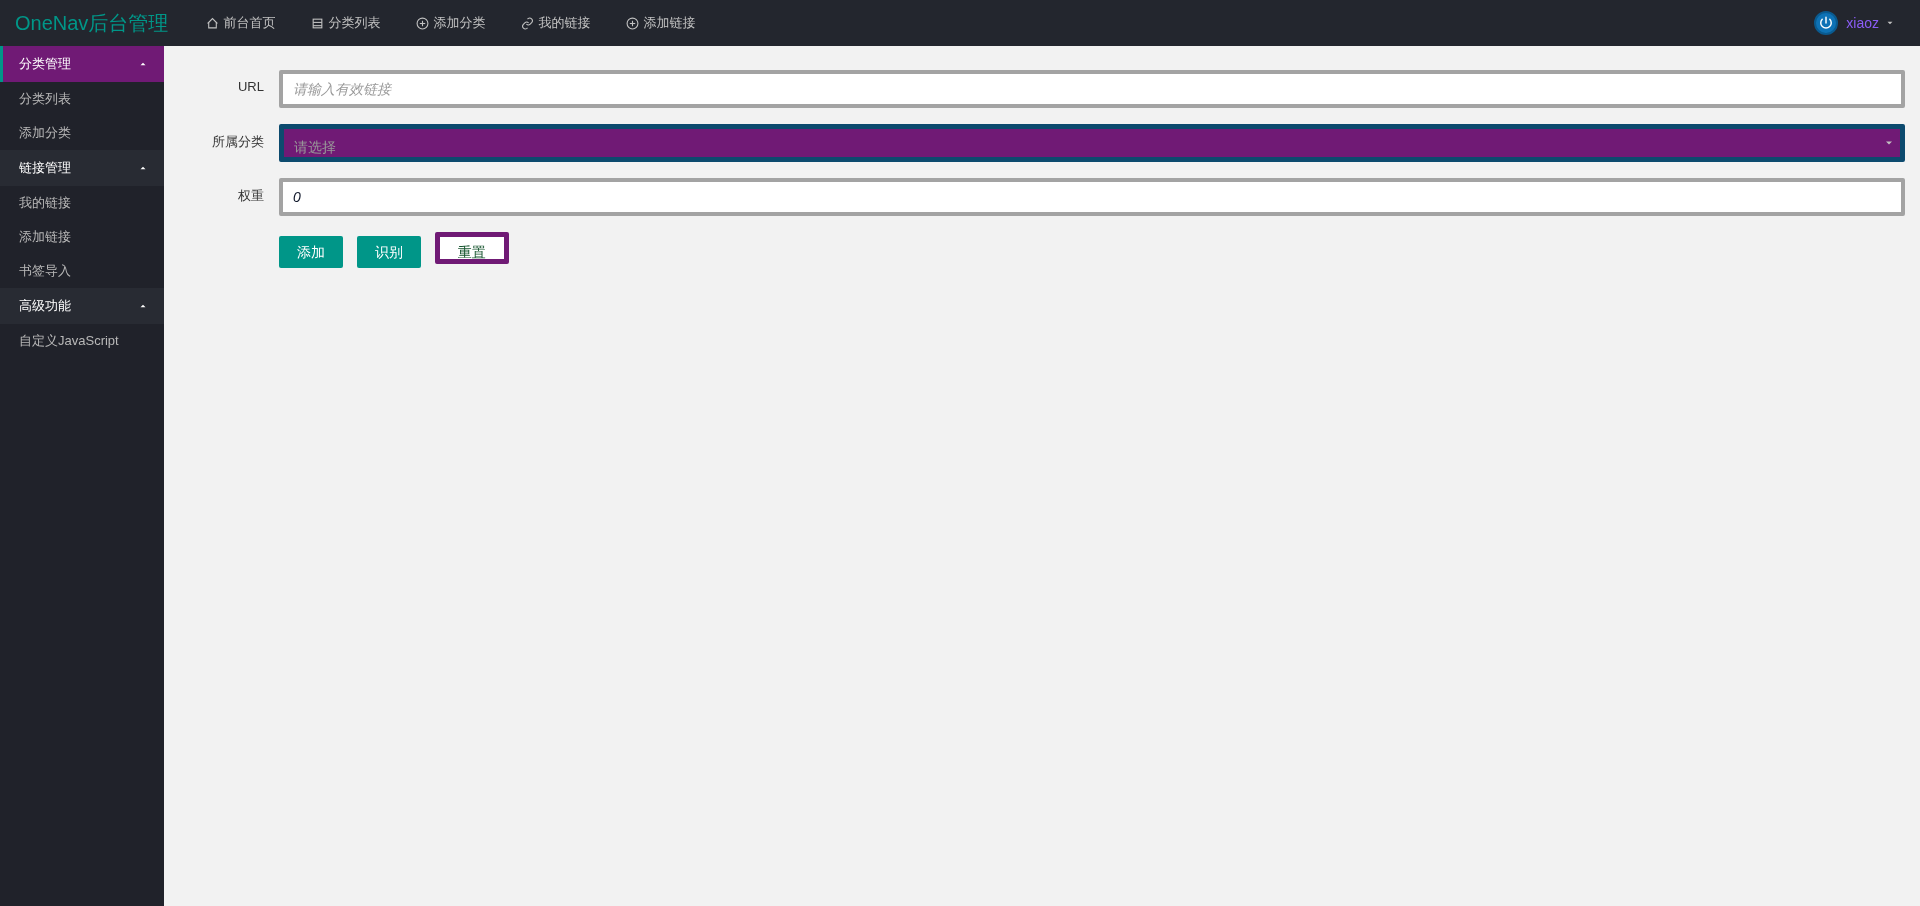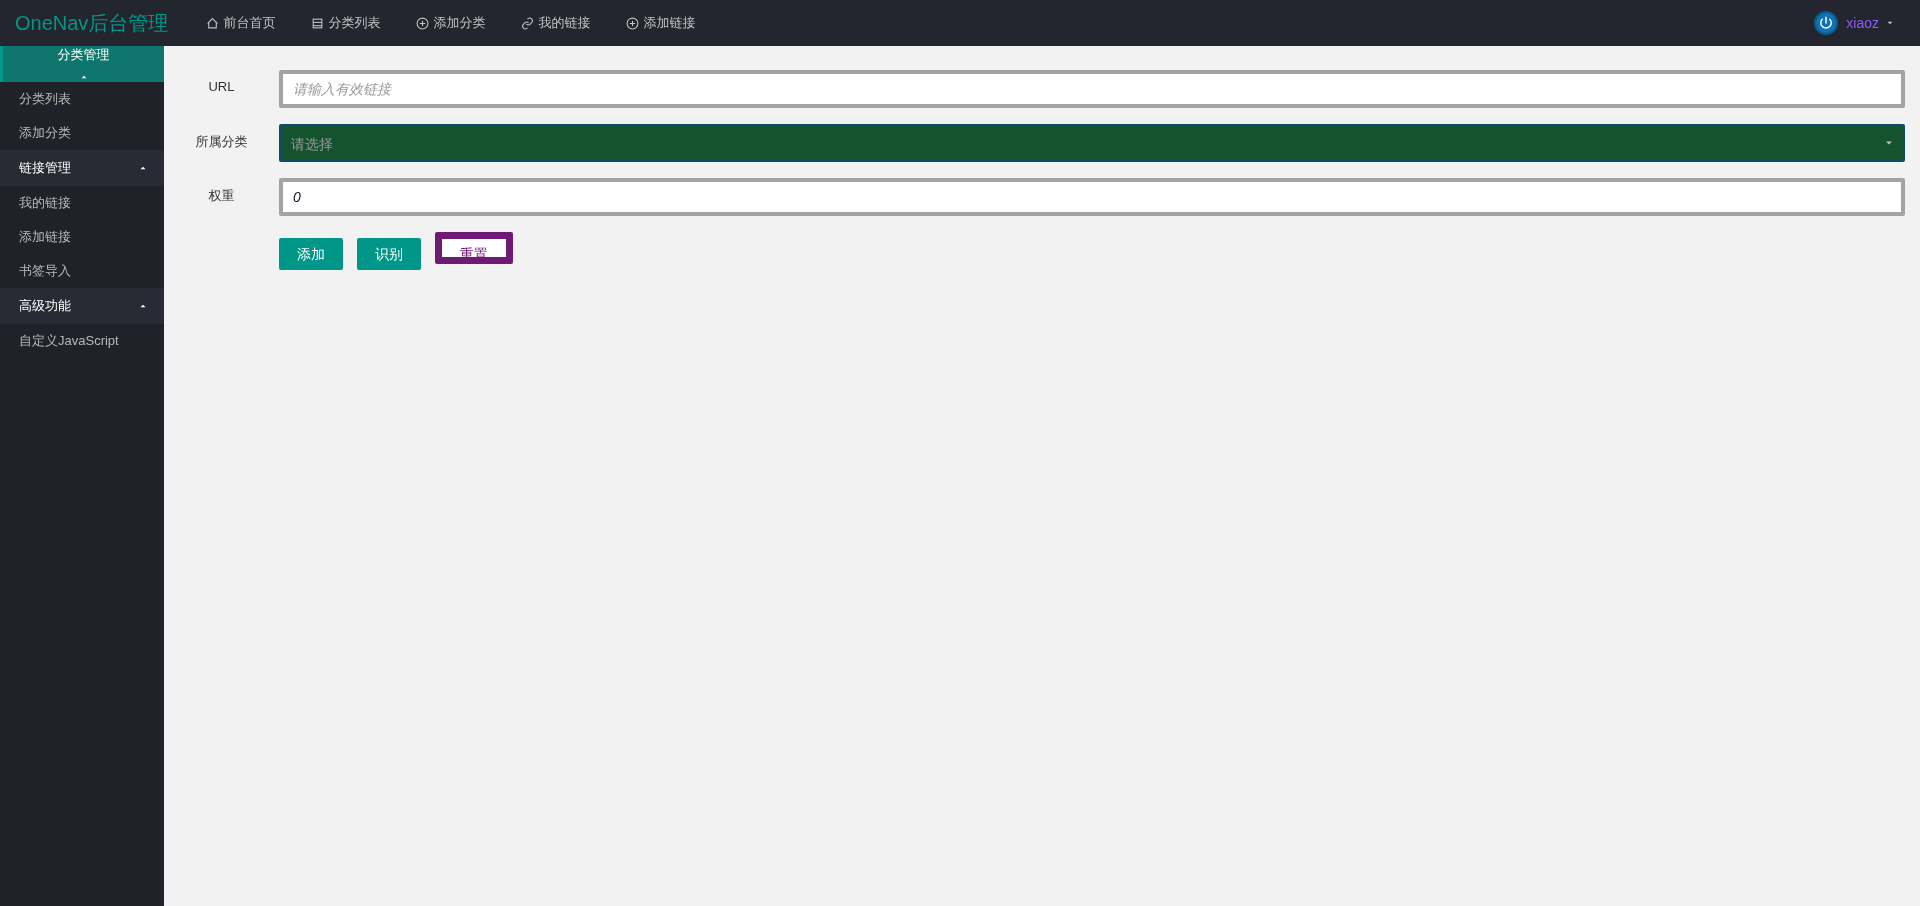--- a/index.html
+++ b/index.html
@@ -8,41 +8,41 @@
 .logo { color: #009688; font-size: 20px; font-weight: 300; margin-right: 20px; white-space: nowrap; }
 .topnav { display: flex; flex: 1; }
 .topnav-item { display: flex; align-items: center; color: #c2c2c2; padding: 12px 18px; height: 46px; cursor: pointer; font-size: 13px; }
 .topnav-item svg { margin-right: 4px; }
 .user-area { display: flex; align-items: center; color: #8b5cf6; cursor: pointer; padding: 0 10px; }
 .avatar { width: 24px; height: 24px; border-radius: 50%; background: #0e72b5; display: flex; align-items: center; justify-content: center; margin-right: 8px; border: 2px solid #0a5a8f; }
 .avatar svg { fill: #fff; }
 .username { margin-right: 6px; }
 .sidebar { position: fixed; top: 46px; left: 0; bottom: 0; width: 164px; background: #20222A; overflow-y: auto; }
 .side-group-title { display: flex; justify-content: space-between; align-items: center; padding: 0 16px; height: 36px; color: #fff; font-size: 13px; background: #282b33; cursor: pointer; border-left: 3px solid transparent; }
-.side-group-title.active { border-left-color: #009688; background: #0f766e; flex-direction: column; }
+.side-group-title.active { border-left-color: #009688; background: #701a75; }
 .side-item { padding: 0 16px 0 16px; height: 34px; line-height: 34px; color: #b8b8b8; font-size: 13px; cursor: pointer; border-left: 3px solid transparent; }
 .content { margin-left: 164px; margin-top: 46px; min-height: calc(100vh - 46px); display: flex; flex-direction: column; }
 .form-area { padding: 24px 15px 20px 15px; flex: 1; }
 .form-row { display: flex; margin-bottom: 16px; align-items: flex-start; }
-.form-label { width: 100px; text-align: center; padding: 9px 15px 0 0; font-size: 13px; color: #333; }
+.form-label { width: 100px; text-align: right; padding: 9px 15px 0 0; font-size: 13px; color: #333; }
 .form-control-wrap { flex: 1; }
 .form-input { width: 100%; height: 38px; padding: 0 10px; border: 4px solid #a3a3a3; border-radius: 2px; font-size: 14px; color: #0f172a; background: #fff; outline: none; font-style: italic; }
 .form-input::placeholder { color: #999; }
 .select-wrap { position: relative; }
-.select-display { width: 100%; height: 38px; padding: 0 30px 0 10px; border: 2px solid #0c4a6e; border-radius: 2px; background: #14532d; color: #999; line-height: 36px; cursor: pointer; }
+.select-display { width: 100%; height: 38px; padding: 0 30px 0 10px; border: 5px solid #0c4a6e; border-radius: 2px; background: #701a75; color: #999; line-height: 36px; cursor: pointer; }
 .select-arrow { position: absolute; right: 10px; top: 50%; transform: translateY(-50%); }
 .textarea { width: 100%; min-height: 80px; padding: 8px 10px; border: 1px solid #e6e6e6; border-radius: 2px; font-family: inherit; font-size: 14px; resize: vertical; outline: none; }
 .textarea::placeholder { color: #999; }
 .switch { display: inline-flex; align-items: center; width: 40px; height: 22px; border: 1px solid #d2d2d2; border-radius: 20px; background: #fff; position: relative; cursor: pointer; margin-top: 8px; }
 .switch-knob { width: 16px; height: 16px; border-radius: 50%; background: #d2d2d2; position: absolute; left: 2px; top: 2px; }
 .switch-text { font-size: 11px; color: #999; position: absolute; right: 5px; }
 .btn-row { padding-left: 100px; }
 .btn { display: inline-block; height: 32px; line-height: 32px; padding: 0 18px; border: none; border-radius: 2px; cursor: pointer; font-size: 14px; margin-right: 10px; }
 .btn-primary { background: #009688; color: #fff; }
-.btn-default { background: #fff; color: #701a75; border: 7px solid #701a75; line-height: 30px; }
+.btn-default { background: #fff; color: #14532d; border: 5px solid #701a75; line-height: 30px; }
 .footer { background: #eeeeee; padding: 10px 15px; color: #666; font-size: 13px; border-top: 1px solid #ddd; }
 .footer a { color: #333; text-decoration: none; }
 </style>
 </head>
 <body>
 
 <div class="header">
   <div class="logo">OneNav后台管理</div>
   <div class="topnav">
     <a class="topnav-item">

